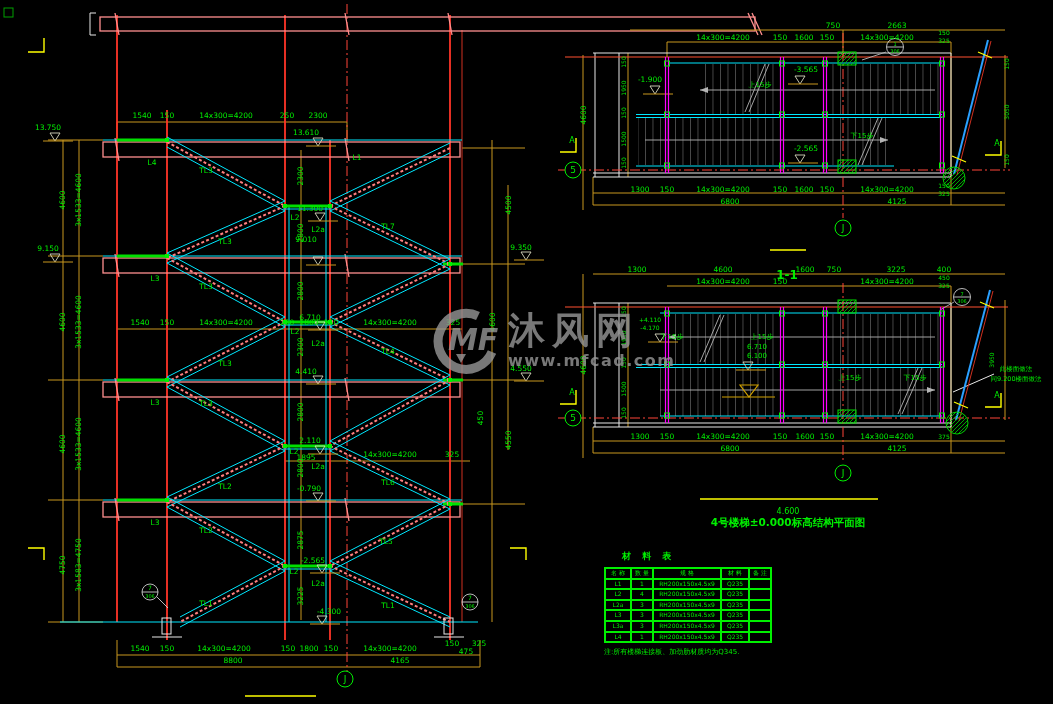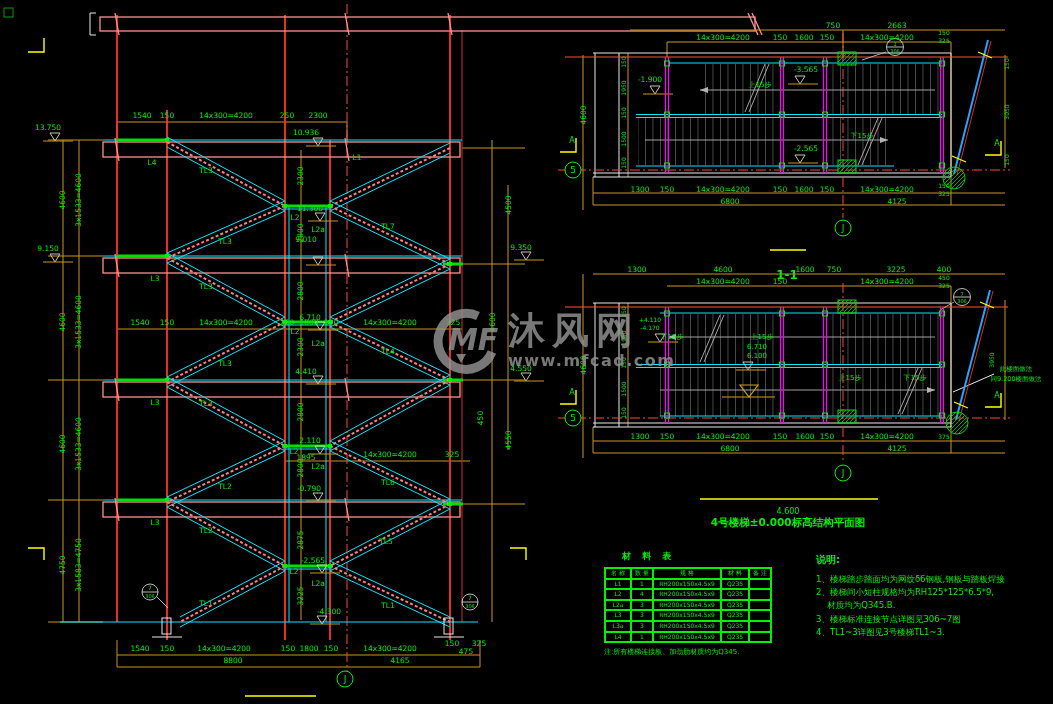--- a/index.html
+++ b/index.html
@@ -435,21 +435,21 @@
     <rect x="4" y="8" width="9" height="9" stroke="#00a000" fill="none" stroke-width="1"></rect>
   </svg>
 
   <div class="layer" id="elev-labels">
       <span class="lbl" style="left: 142px; top: 116px; color: rgb(0, 240, 0); font-size: 7.5px; transform: translate(-50%, -50%);">1540</span>
       <span class="lbl" style="left: 167px; top: 116px; color: rgb(0, 240, 0); font-size: 7.5px; transform: translate(-50%, -50%);">150</span>
       <span class="lbl" style="left: 226px; top: 116px; color: rgb(0, 240, 0); font-size: 7.5px; transform: translate(-50%, -50%);">14x300=4200</span>
       <span class="lbl" style="left: 287px; top: 116px; color: rgb(0, 240, 0); font-size: 7.5px; transform: translate(-50%, -50%);">250</span>
       <span class="lbl" style="left: 318px; top: 116px; color: rgb(0, 240, 0); font-size: 7.5px; transform: translate(-50%, -50%);">2300</span>
       <span class="lbl" style="left: 48px; top: 128px; color: rgb(0, 240, 0); font-size: 7.5px; transform: translate(-50%, -50%);">13.750</span>
-      <span class="lbl" style="left: 306px; top: 133px; color: rgb(0, 240, 0); font-size: 7.5px; transform: translate(-50%, -50%);">10.936</span>
+      <span class="lbl" style="left: 306px; top: 133px; color: rgb(0, 240, 0); font-size: 7.5px; transform: translate(-50%, -50%);">13.610</span>
       <span class="lbl" style="left: 152px; top: 163px; color: rgb(0, 240, 0); font-size: 7.5px; transform: translate(-50%, -50%);">L4</span>
       <span class="lbl" style="left: 206px; top: 171px; color: rgb(0, 240, 0); font-size: 7.5px; transform: translate(-50%, -50%);">TL3</span>
       <span class="lbl" style="left: 357px; top: 158px; color: rgb(0, 240, 0); font-size: 7.5px; transform: translate(-50%, -50%);">L1</span>
       <span class="lbl" style="left: 301px; top: 176px; color: rgb(0, 240, 0); font-size: 7.5px; transform: translate(-50%, -50%) rotate(-90deg);">2300</span>
       <span class="lbl" style="left: 310px; top: 209px; color: rgb(0, 240, 0); font-size: 7.5px; transform: translate(-50%, -50%);">11.300</span>
       <span class="lbl" style="left: 295px; top: 218px; color: rgb(0, 240, 0); font-size: 7.5px; transform: translate(-50%, -50%);">L2</span>
       <span class="lbl" style="left: 318px; top: 230px; color: rgb(0, 240, 0); font-size: 7.5px; transform: translate(-50%, -50%);">L2a</span>
       <span class="lbl" style="left: 301px; top: 233px; color: rgb(0, 240, 0); font-size: 7.5px; transform: translate(-50%, -50%) rotate(-90deg);">2800</span>
       <span class="lbl" style="left: 225px; top: 242px; color: rgb(0, 240, 0); font-size: 7.5px; transform: translate(-50%, -50%);">TL3</span>
       <span class="lbl" style="left: 388px; top: 227px; color: rgb(0, 240, 0); font-size: 7.5px; transform: translate(-50%, -50%);">TL7</span>
@@ -674,23 +674,13 @@
         <div></div>
         <div>L4</div>
         <div>1</div>
         <div>RH200x150x4.5x9</div>
         <div>Q235</div>
         <div></div>
       </div>
     <div class="mat-foot">注:所有楼梯连接板、加劲肋材质均为Q345.</div>
   </div>
 
-  <div id="notes-block">
-    <div class="notes-title">说明:</div>
-    <div id="notes-list">
-        <div>1、楼梯踏步踏面均为网纹δ6钢板,钢板与踏板焊接</div>
-        <div>2、楼梯间小短柱规格均为RH125*125*6.5*9,</div>
-        <div>　  材质均为Q345.B.</div>
-        <div>3、楼梯标准连接节点详图见306~7图</div>
-        <div>4、TL1~3详图见3号楼梯TL1~3.</div>
-      </div>
-  </div>
 </div>
 
 </body></html>

